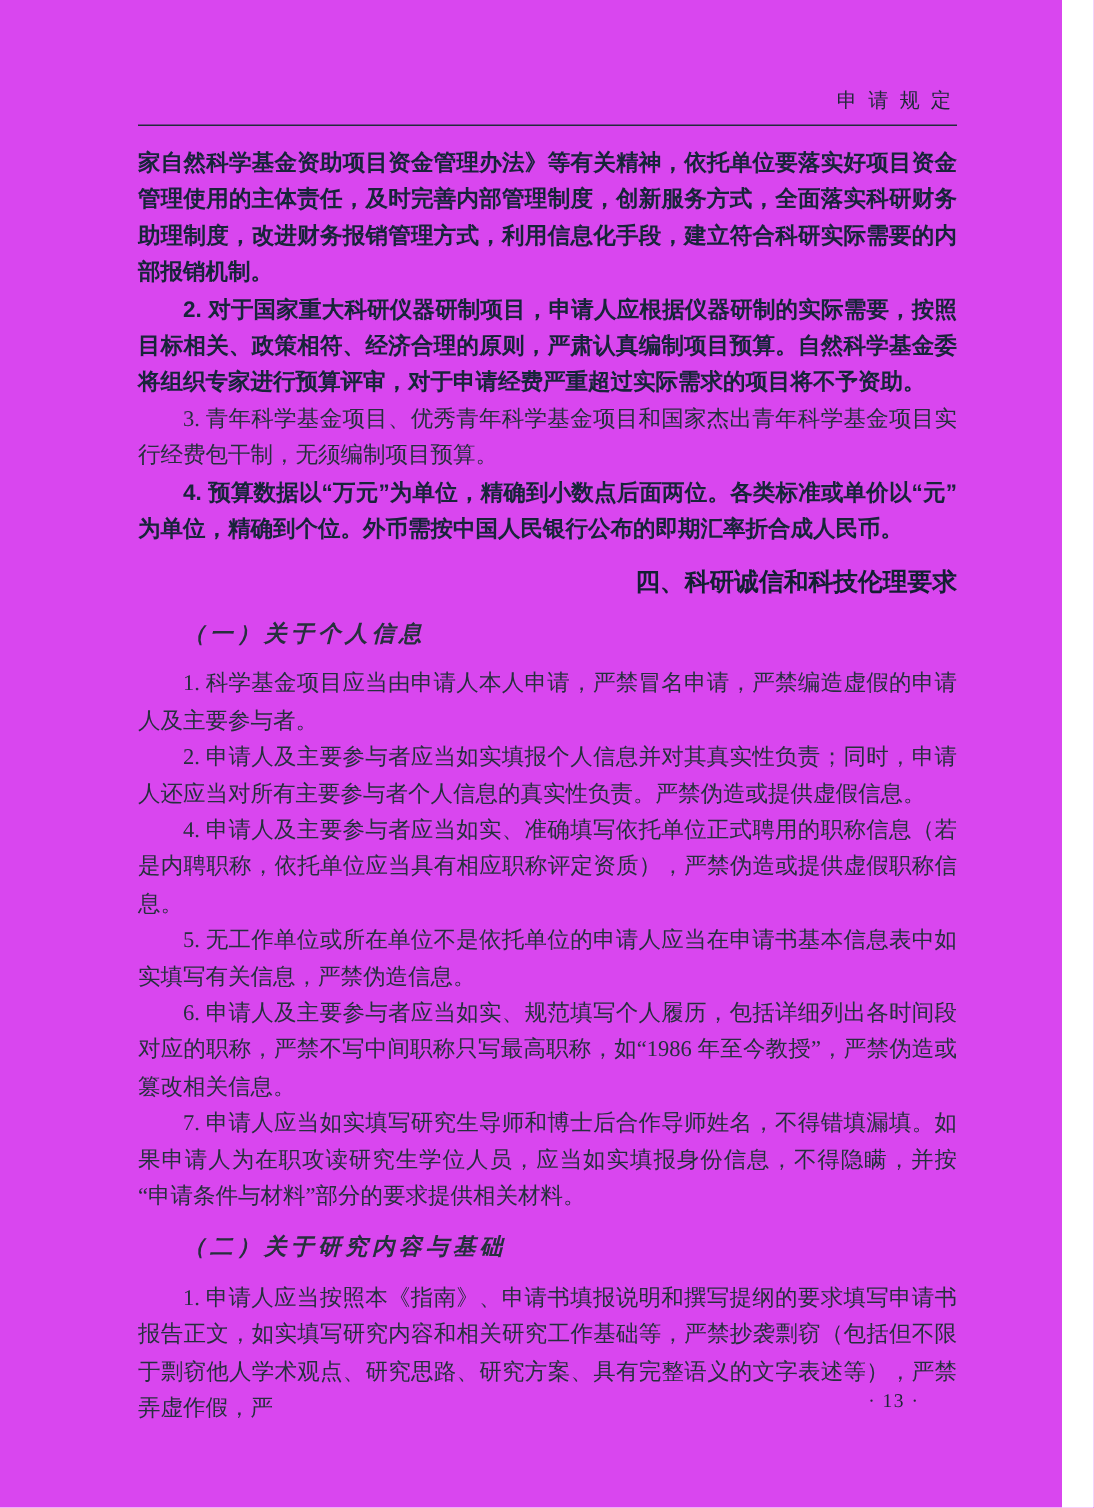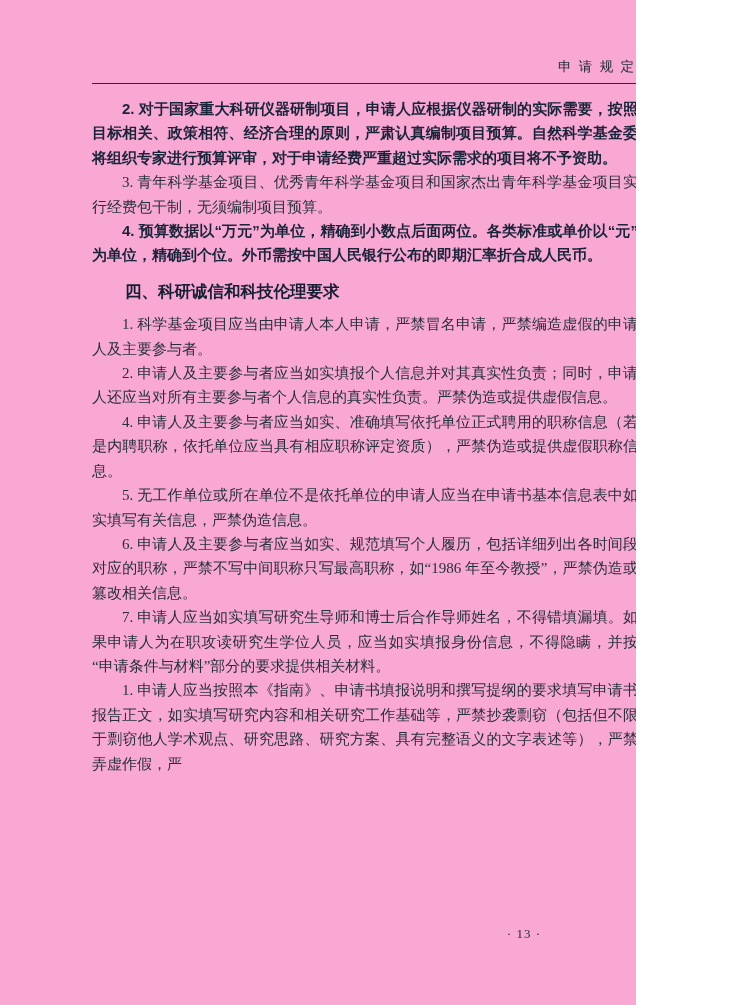--- a/index.html
+++ b/index.html
@@ -1,19 +1,19 @@
 <!DOCTYPE html>
 <html lang="zh"><head>
 <meta charset="utf-8">
 <style>
   html,body{margin:0;padding:0;background:#ffffff;}
   .page{
     position:relative;
-    width:636px;height:1005px;
-    background:#f9a8d4;
+    width:708px;height:1005px;
+    background:#d946ef;
     overflow:hidden;
     font-family:"Liberation Serif","DejaVu Serif",serif;
     color:#26303d;
   }
   .content{
     position:absolute;
     left:92px;top:58px;
     width:546px;
   }
   .running-header{
@@ -41,21 +41,21 @@
     font-weight:700;
     color:#18243a;
   }
   .h1{
     font-family:"Liberation Sans","DejaVu Sans",sans-serif;
     font-weight:700;
     font-size:16.5px;
     color:#141f33;
     margin:11px 0 9px 0;
     text-indent:2em;
-    text-align:left;
+    text-align:right;
   }
   .sub{
     font-style:italic;
     letter-spacing:3px;
     color:#26303d;
     margin:10px 0 9px 0;
     text-indent:2em;
     text-align:left;
     font-size:15px;
   }
@@ -70,34 +70,37 @@
 </head>
 <body>
 
 <div class="page">
   <div class="content">
 
     <div class="running-header">申 请 规 定</div>
     <hr class="header-rule">
 
     <article>
+      <p class="b noindent">家自然科学基金资助项目资金管理办法》等有关精神，依托单位要落实好项目资金管理使用的主体责任，及时完善内部管理制度，创新服务方式，全面落实科研财务助理制度，改进财务报销管理方式，利用信息化手段，建立符合科研实际需要的内部报销机制。</p>
       <p class="b">2. 对于国家重大科研仪器研制项目，申请人应根据仪器研制的实际需要，按照目标相关、政策相符、经济合理的原则，严肃认真编制项目预算。自然科学基金委将组织专家进行预算评审，对于申请经费严重超过实际需求的项目将不予资助。</p>
       <p>3. 青年科学基金项目、优秀青年科学基金项目和国家杰出青年科学基金项目实行经费包干制，无须编制项目预算。</p>
       <p class="b">4. 预算数据以“万元”为单位，精确到小数点后面两位。各类标准或单价以“元”为单位，精确到个位。外币需按中国人民银行公布的即期汇率折合成人民币。</p>
 
       <h2 class="h1">四、科研诚信和科技伦理要求</h2>
 
 
+      <h3 class="sub">（一）关于个人信息</h3>
 
       <p>1. 科学基金项目应当由申请人本人申请，严禁冒名申请，严禁编造虚假的申请人及主要参与者。</p>
       <p>2. 申请人及主要参与者应当如实填报个人信息并对其真实性负责；同时，申请人还应当对所有主要参与者个人信息的真实性负责。严禁伪造或提供虚假信息。</p>
       <p>4. 申请人及主要参与者应当如实、准确填写依托单位正式聘用的职称信息（若是内聘职称，依托单位应当具有相应职称评定资质），严禁伪造或提供虚假职称信息。</p>
       <p>5. 无工作单位或所在单位不是依托单位的申请人应当在申请书基本信息表中如实填写有关信息，严禁伪造信息。</p>
       <p>6. 申请人及主要参与者应当如实、规范填写个人履历，包括详细列出各时间段对应的职称，严禁不写中间职称只写最高职称，如“1986 年至今教授”，严禁伪造或篡改相关信息。</p>
       <p>7. 申请人应当如实填写研究生导师和博士后合作导师姓名，不得错填漏填。如果申请人为在职攻读研究生学位人员，应当如实填报身份信息，不得隐瞒，并按“申请条件与材料”部分的要求提供相关材料。</p>
 
+      <h3 class="sub">（二）关于研究内容与基础</h3>
 
       <p>1. 申请人应当按照本《指南》、申请书填报说明和撰写提纲的要求填写申请书报告正文，如实填写研究内容和相关研究工作基础等，严禁抄袭剽窃（包括但不限于剽窃他人学术观点、研究思路、研究方案、具有完整语义的文字表述等），严禁弄虚作假，严</p>
     </article>
   </div>
 
   <div class="pagenum">· 13 ·</div>
 </div>
 
 </body></html>

